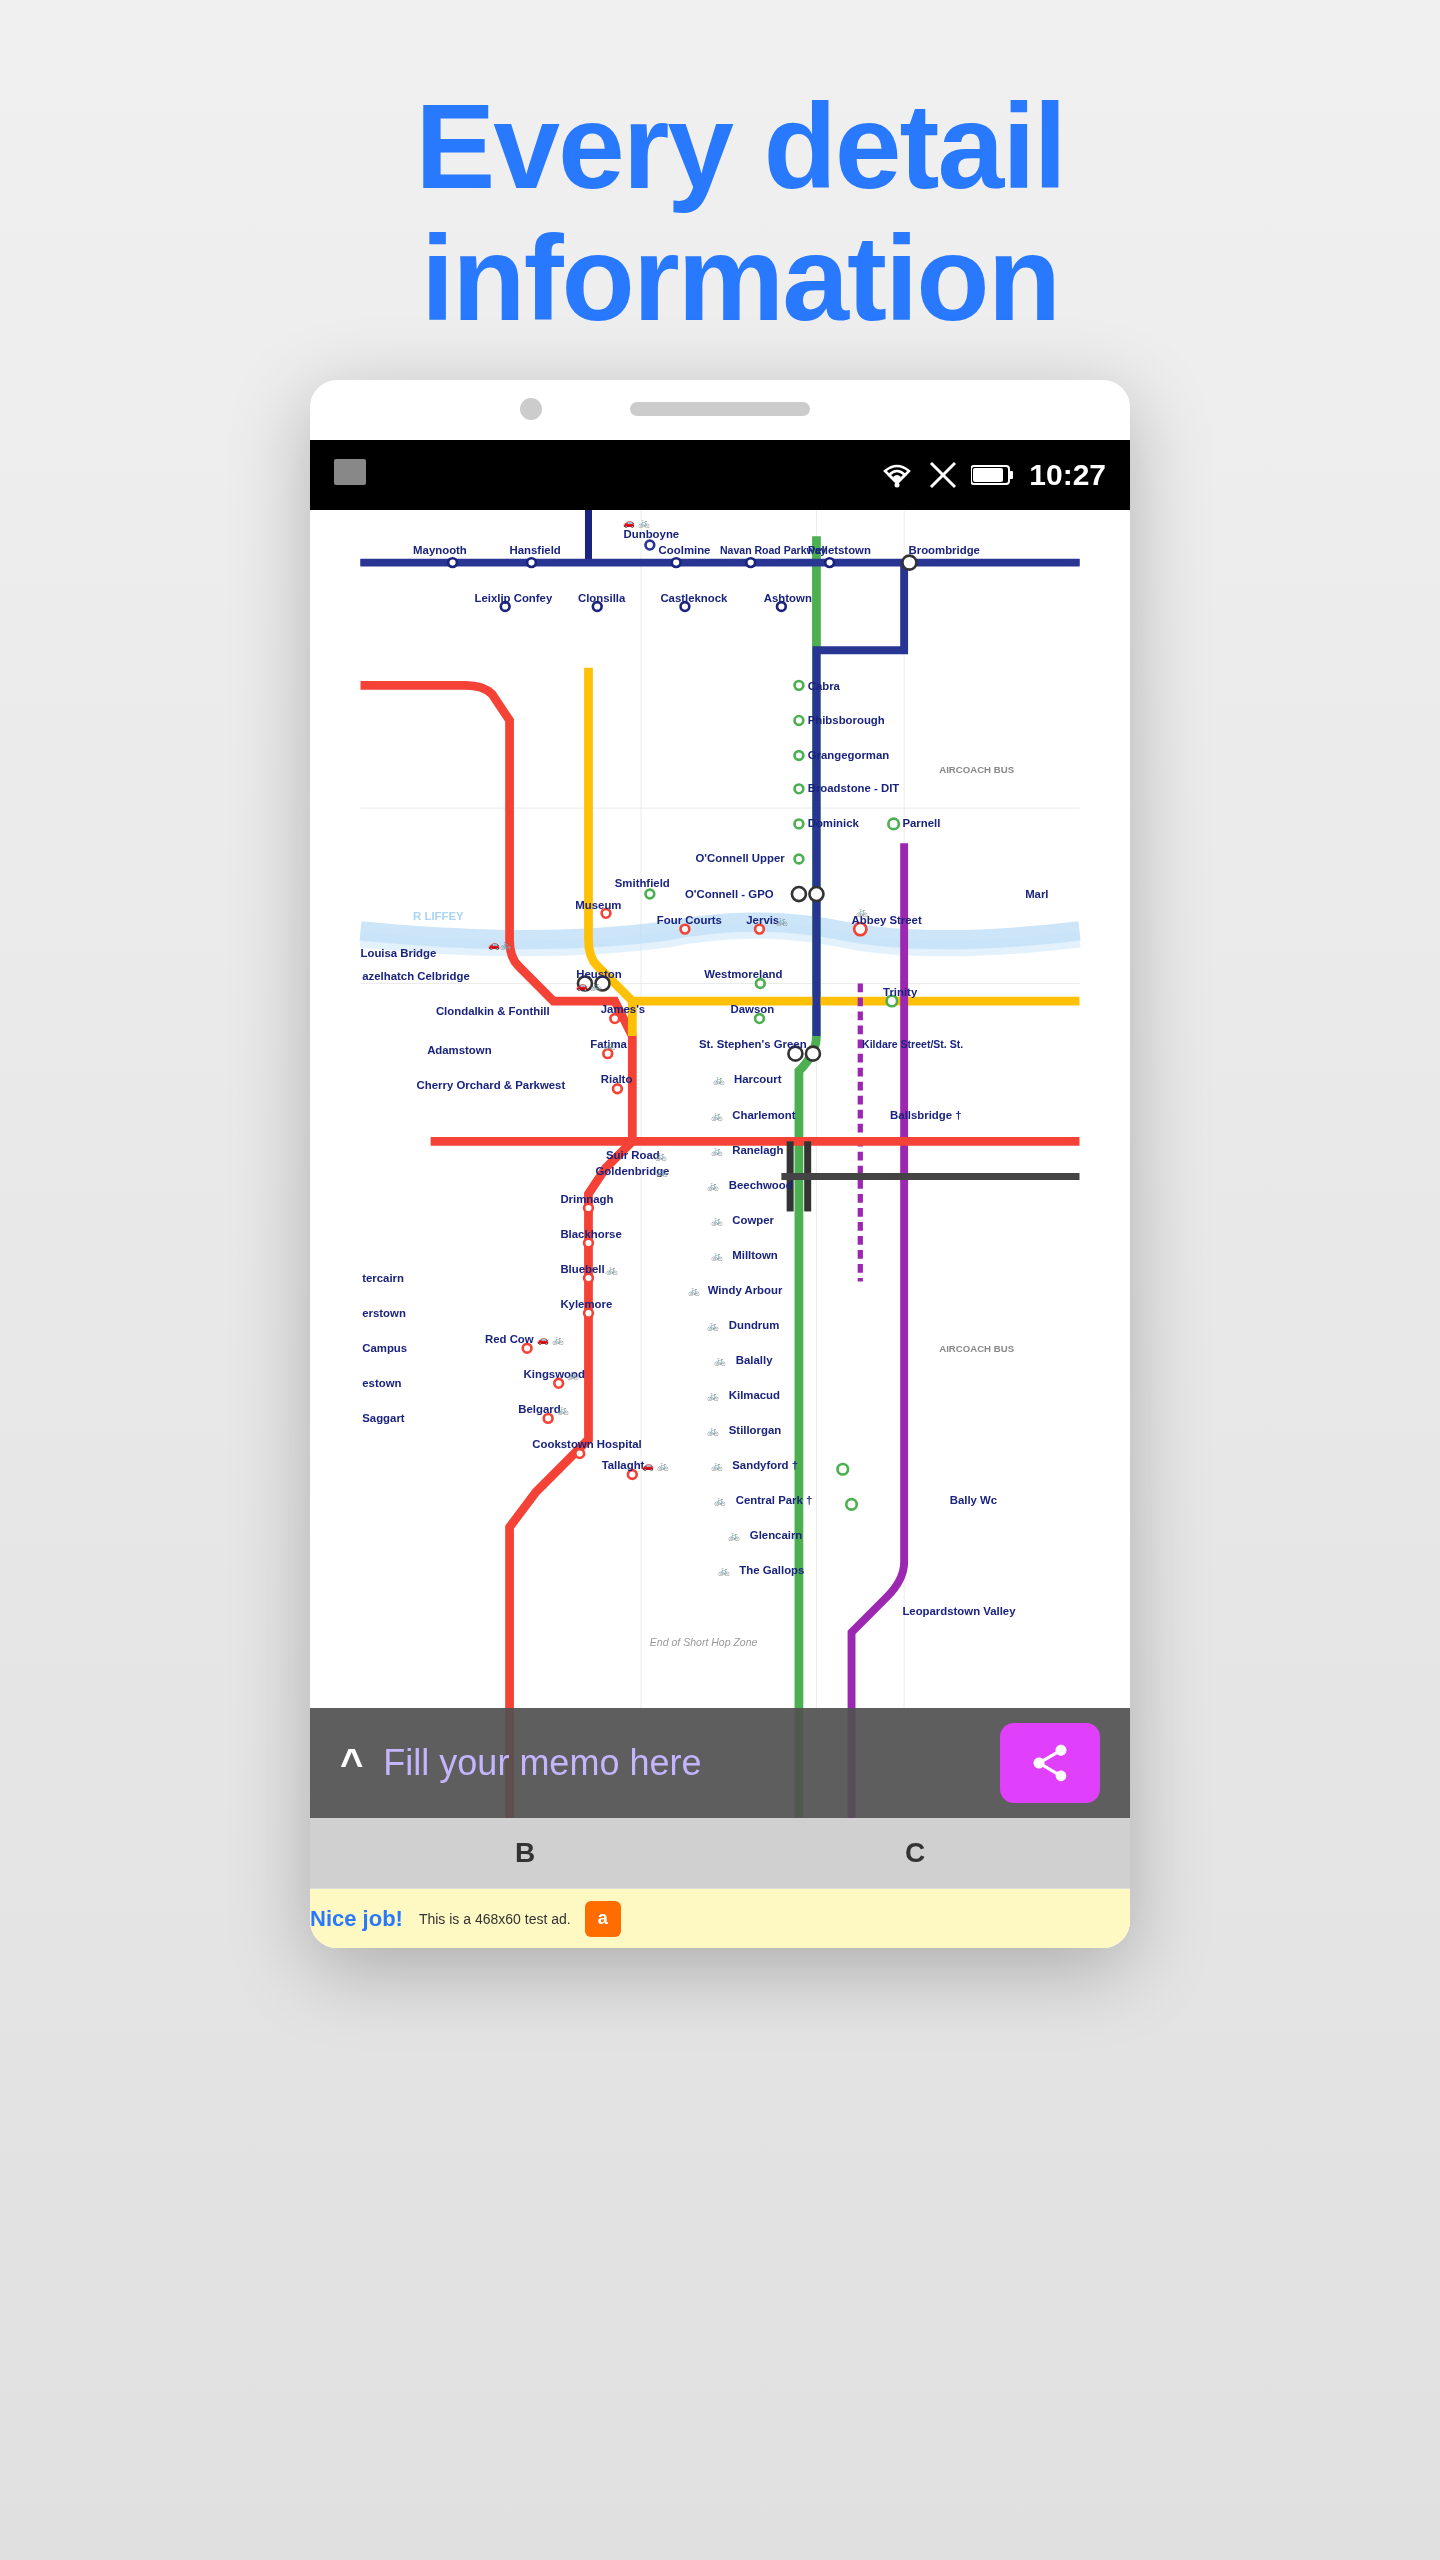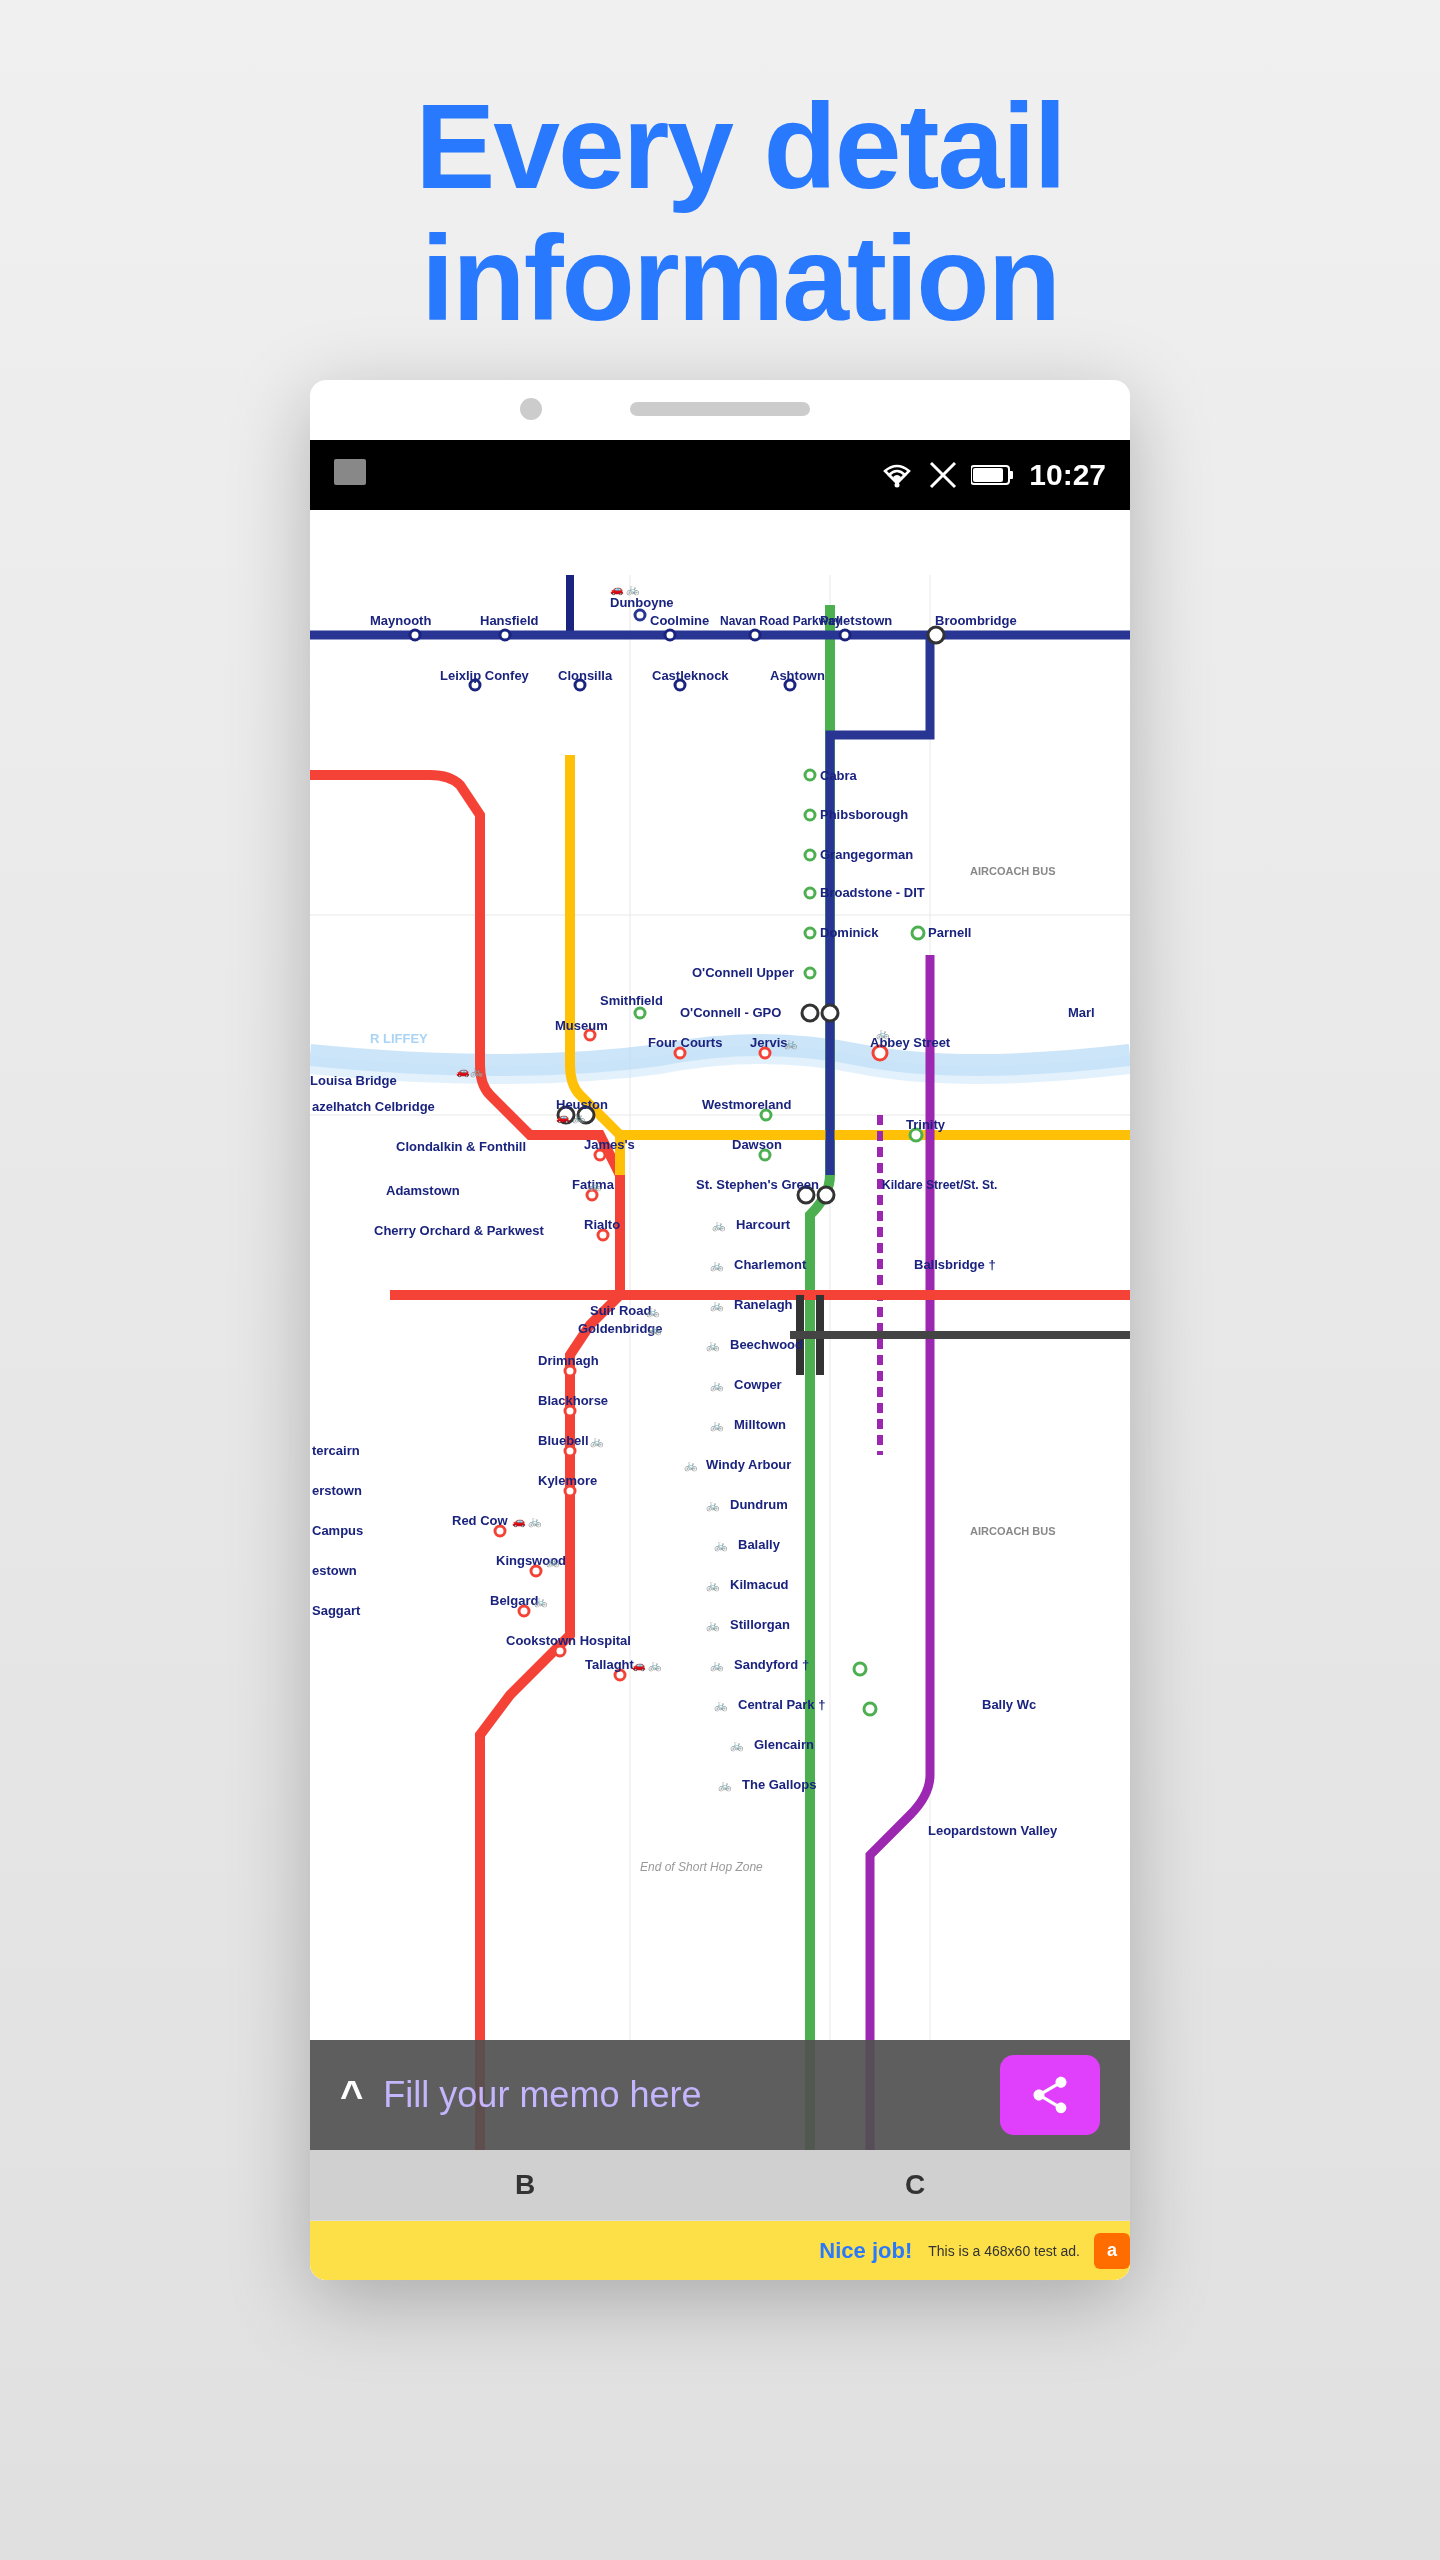--- a/index.html
+++ b/index.html
@@ -35,23 +35,23 @@
       letter-spacing: -2px;
     }
 
     
     .phone-frame {
       position: absolute;
       top: 380px;
       left: 50%;
       transform: translateX(-50%);
       width: 820px;
-      height: 1900px;
+      height: 1568px;
       background: #ffffff;
-      border-radius: 16px;
+      border-radius: 27px;
       box-shadow: 0 20px 80px rgba(0,0,0,0.25);
       overflow: hidden;
     }
 
     
     .phone-speaker {
       position: absolute;
       top: 22px;
       left: 50%;
       transform: translateX(-50%);
@@ -167,24 +167,24 @@
       font-size: 28px;
       font-weight: 600;
     }
 
     
     .ad-bar {
       position: absolute;
       bottom: 0;
       left: 0; right: 0;
       height: 60px;
-      background: #fde047;
-      display: flex;
-      align-items: center;
-      justify-content: flex-end;
+      background: #fef9c3;
+      display: flex;
+      align-items: center;
+      justify-content: flex-start;
       border-top: 1px solid #ddd;
       z-index: 20;
     }
     .ad-nice {
       color: #2979ff;
       font-size: 22px;
       font-weight: bold;
       margin-right: 16px;
     }
     .ad-text {

